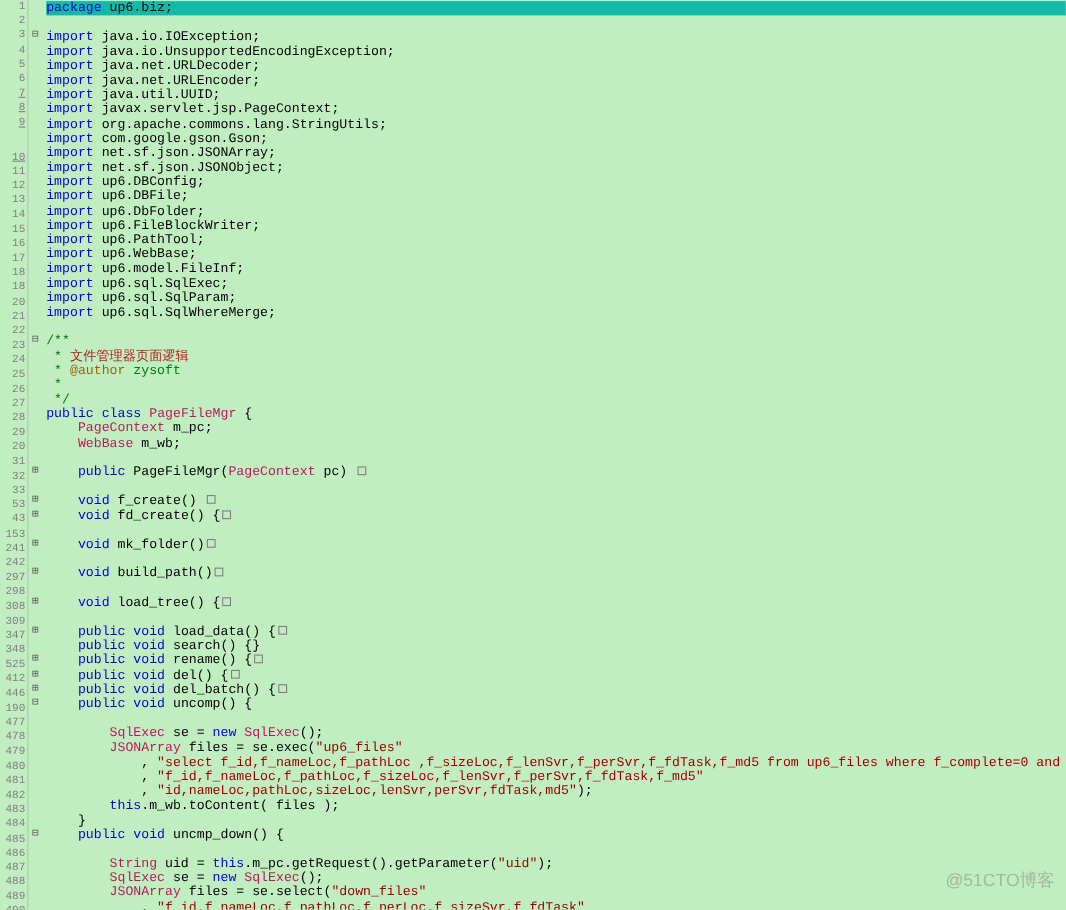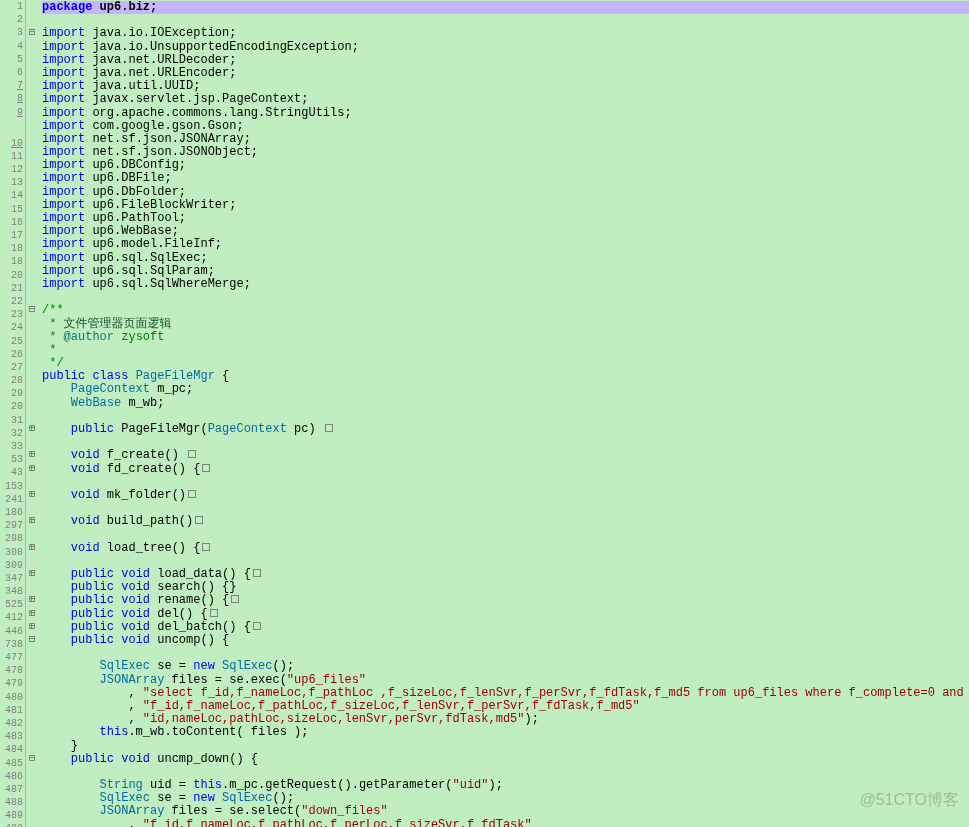--- a/index.html
+++ b/index.html
@@ -5,26 +5,26 @@
 * { margin:0; padding:0; box-sizing:border-box; }
 body { font-family:"Courier New",monospace; font-size:12px; background:#c1eec1; width:969px; height:827px; overflow:hidden; position:relative; }
 .editor { display:flex; width:100%; height:100%; }
 .gutter { background:#c1eec1; width:26px; flex-shrink:0; text-align:right; padding-right:2px; border-right:1px solid #a0c0a0; }
 .gutter .ln { color:#808080; height:13.2px; line-height:13.2px; font-size:10px; }
 .fold { background:#c1eec1; width:12px; flex-shrink:0; text-align:center; }
 .fold .fm { color:#606060; height:13.2px; line-height:13.2px; font-size:10px; cursor:pointer; }
 .code { flex:1; padding-left:4px; overflow:hidden; }
 .code .line { height:13.2px; line-height:13.2px; white-space:pre; color:#000; }
 .kw { color:#0000e0; }
-.type { color:#0369a1; }
+.type { color:#be185d; }
 .str { color:#a00000; }
 .cmt { color:#008000; }
-.auth { color:#0f766e; }
-.desc { color:#14532d; }
-.sel { background:#c4b5fd; display:inline-block; width:100%;font-weight:bold; }
+.auth { color:#a16207; }
+.desc { color:#b91c1c; }
+.sel { background:#14b8a6; display:inline-block; width:100%; }
 .box { border:1px solid #808080; display:inline-block; width:8px; height:8px; margin-left:2px; }
 .watermark { position:absolute; right:10px; bottom:16px; color:rgba(120,120,120,0.45); font-family:sans-serif; font-size:16px; pointer-events:none; }
 </style>
 </head>
 <body>
 
 <div class="editor">
   <div class="gutter" id="gutter">
       <div class="ln">1</div>
       <div class="ln">2</div>
@@ -56,31 +56,31 @@
       <div class="ln">28</div>
       <div class="ln">29</div>
       <div class="ln">20</div>
       <div class="ln">31</div>
       <div class="ln">32</div>
       <div class="ln">33</div>
       <div class="ln">53</div>
       <div class="ln">43</div>
       <div class="ln">153</div>
       <div class="ln">241</div>
-      <div class="ln">186</div>
+      <div class="ln">242</div>
       <div class="ln">297</div>
       <div class="ln">298</div>
       <div class="ln">308</div>
       <div class="ln">309</div>
       <div class="ln">347</div>
       <div class="ln">348</div>
       <div class="ln">525</div>
       <div class="ln">412</div>
       <div class="ln">446</div>
-      <div class="ln">738</div>
+      <div class="ln">190</div>
       <div class="ln">477</div>
       <div class="ln">478</div>
       <div class="ln">479</div>
       <div class="ln">480</div>
       <div class="ln">481</div>
       <div class="ln">482</div>
       <div class="ln">483</div>
       <div class="ln">484</div>
       <div class="ln">485</div>
       <div class="ln">486</div>

